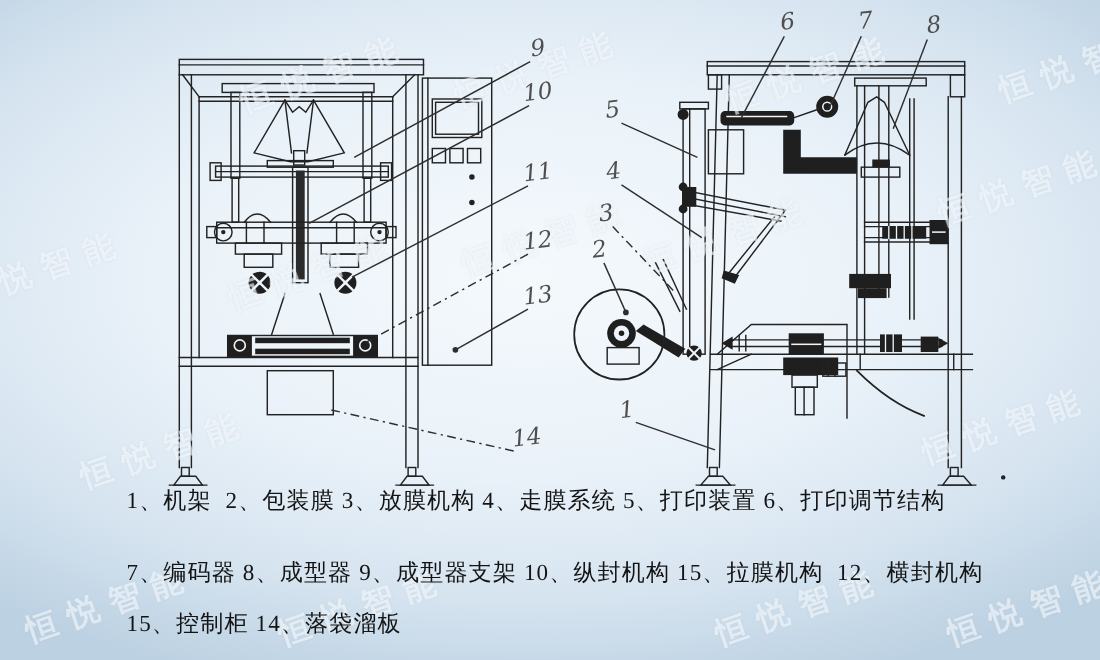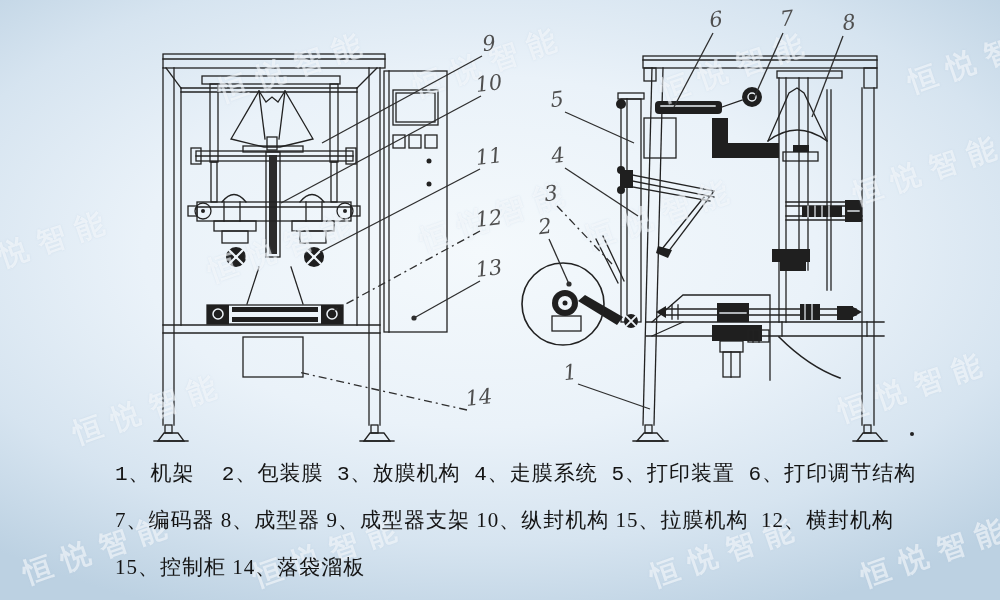--- a/index.html
+++ b/index.html
@@ -23,21 +23,21 @@
     transform:translate(-50%,-50%) rotate(-7deg);
     font-family:"DejaVu Serif",serif;font-style:italic;
     font-size:21px;color:#4f4f4f;line-height:1;
   }
   .legend-line{
     position:absolute;left:115px;z-index:5;
     font-family:"Liberation Serif",serif;
     font-size:21px;font-weight:500;color:#141414;
     letter-spacing:1px;white-space:pre;
   }
-  #legend-line-1{top:459px;font-family:Liberation Mono, monospace;}
+  #legend-line-1{top:441px;}
   #legend-line-2{top:506px;}
   #legend-line-3{top:553px;}
 </style>
 </head>
 <body>
 
 <div id="stage">
 
   <div id="watermark-layer">
       <div class="wm" style="left: 295px; top: 67px;">恒悦智能</div>

